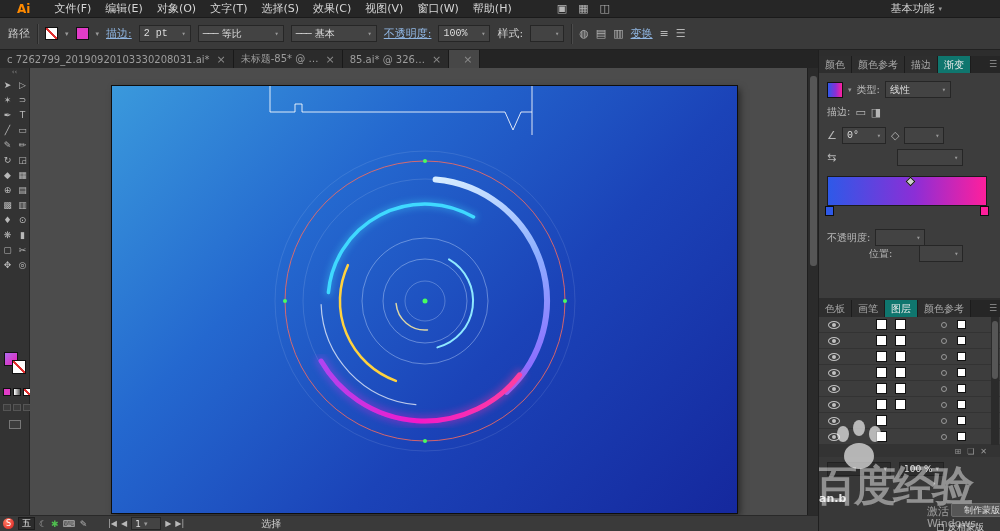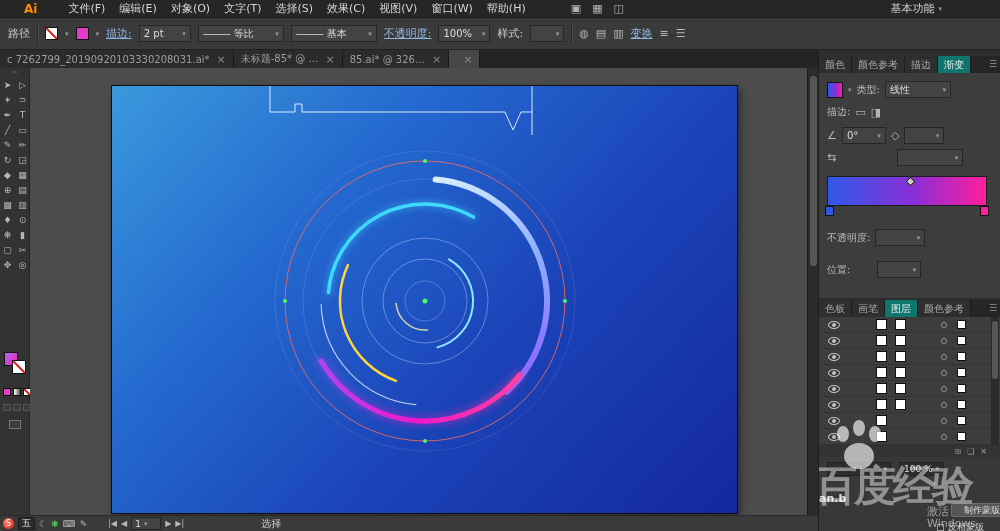--- a/index.html
+++ b/index.html
@@ -7,35 +7,35 @@
   #app {
     position:relative; width:1000px; height:531px; overflow:hidden;
     background:#333; color:#ccc;
     font-family:"DejaVu Sans","Liberation Sans",sans-serif;
     font-size:11px;
   }
   
   .menubar { position:absolute; left:0; top:0; width:1000px; height:18px;
     background:#262626; border-bottom:1px solid #1a1a1a;
     display:flex; align-items:center; }
-  .ai-logo { color:#ff8a00; font-weight:bold; padding:0 24px; font-size:12px; }
+  .ai-logo { color:#ff8a00; font-weight:bold; padding:0 17px; font-size:12px; }
   .menu-item { padding:0 7px; color:#d6d6d6; cursor:default; }
   #mb-icons { margin-left:38px; display:flex; gap:11px; color:#a8a8a8; font-size:10px; }
   .mb-right { margin-left:auto; margin-right:58px; display:flex; align-items:center; gap:4px; color:#cfcfcf; }
   .caret { font-size:7px; color:#999; }
   
   .controlbar { position:absolute; left:0; top:18px; width:1000px; height:32px;
     background:#3a3a3a; border-bottom:1px solid #212121;
     display:flex; align-items:center; gap:7px; padding:0 8px; }
   .cb-sep { width:1px; height:20px; background:#292929; box-shadow:1px 0 0 #4b4b4b; }
   .swatch { width:13px; height:13px; border:1px solid #111; position:relative; flex:none; }
   .swatch.none { background:linear-gradient(45deg,#fff 44%,#e03030 44%,#e03030 56%,#fff 56%); }
   .swatch.pink { background:#e23cc8; }
   .combo { height:17px; background:#434343; border:1px solid #262626;
-    display:flex; align-items:center; gap:4px; padding:0 4px; font-size:10px; color:#ddd; flex:none; }
+    display:flex; align-items:center; gap:4px; padding:0 4px; font-size:10px; color:#ddd; flex:none;font-family:Liberation Mono, monospace; }
   .combo .caret { margin-left:auto; }
   .link { color:#8fb5e1; text-decoration:underline; cursor:pointer; }
   .icon { color:#b5b5b5; font-size:11px; }
   .line-glyph { color:#ddd; letter-spacing:-1px; }
   
   .tabbar { position:absolute; left:0; top:50px; width:818px; height:18px;
     background:#242424; display:flex; align-items:stretch; overflow:hidden; font-size:10px; }
   #doc-tabs { display:flex; align-items:stretch; }
   .tab { display:flex; align-items:center; padding:0 7px; background:#2b2b2b;
     border-right:1px solid #191919; color:#9d9d9d; white-space:nowrap; cursor:pointer; }
@@ -416,21 +416,21 @@
           </div>
           <span class="gstop left" id="gstop-left" style="background: rgb(46, 89, 232);"></span>
           <span class="gstop right" id="gstop-right" style="background: rgb(255, 31, 156);"></span>
         </div>
         <div class="gp-row" style="top:156px;">
           <span class="plabel">不透明度:</span>
           <span class="combo" style="width:50px;">
             <span class="caret">▾</span>
           </span>
         </div>
-        <div class="gp-row" style="top:188px;">
+        <div class="gp-row" style="top:172px;margin-left:42px;">
           <span class="plabel">位置:</span>
           <span class="combo" style="width:44px; margin-left:22px;">
             <span class="caret">▾</span>
           </span>
         </div>
       </div>
     </div>
 
     <div class="layers-panel">
       <div class="ptabs" id="layers-tabs">

